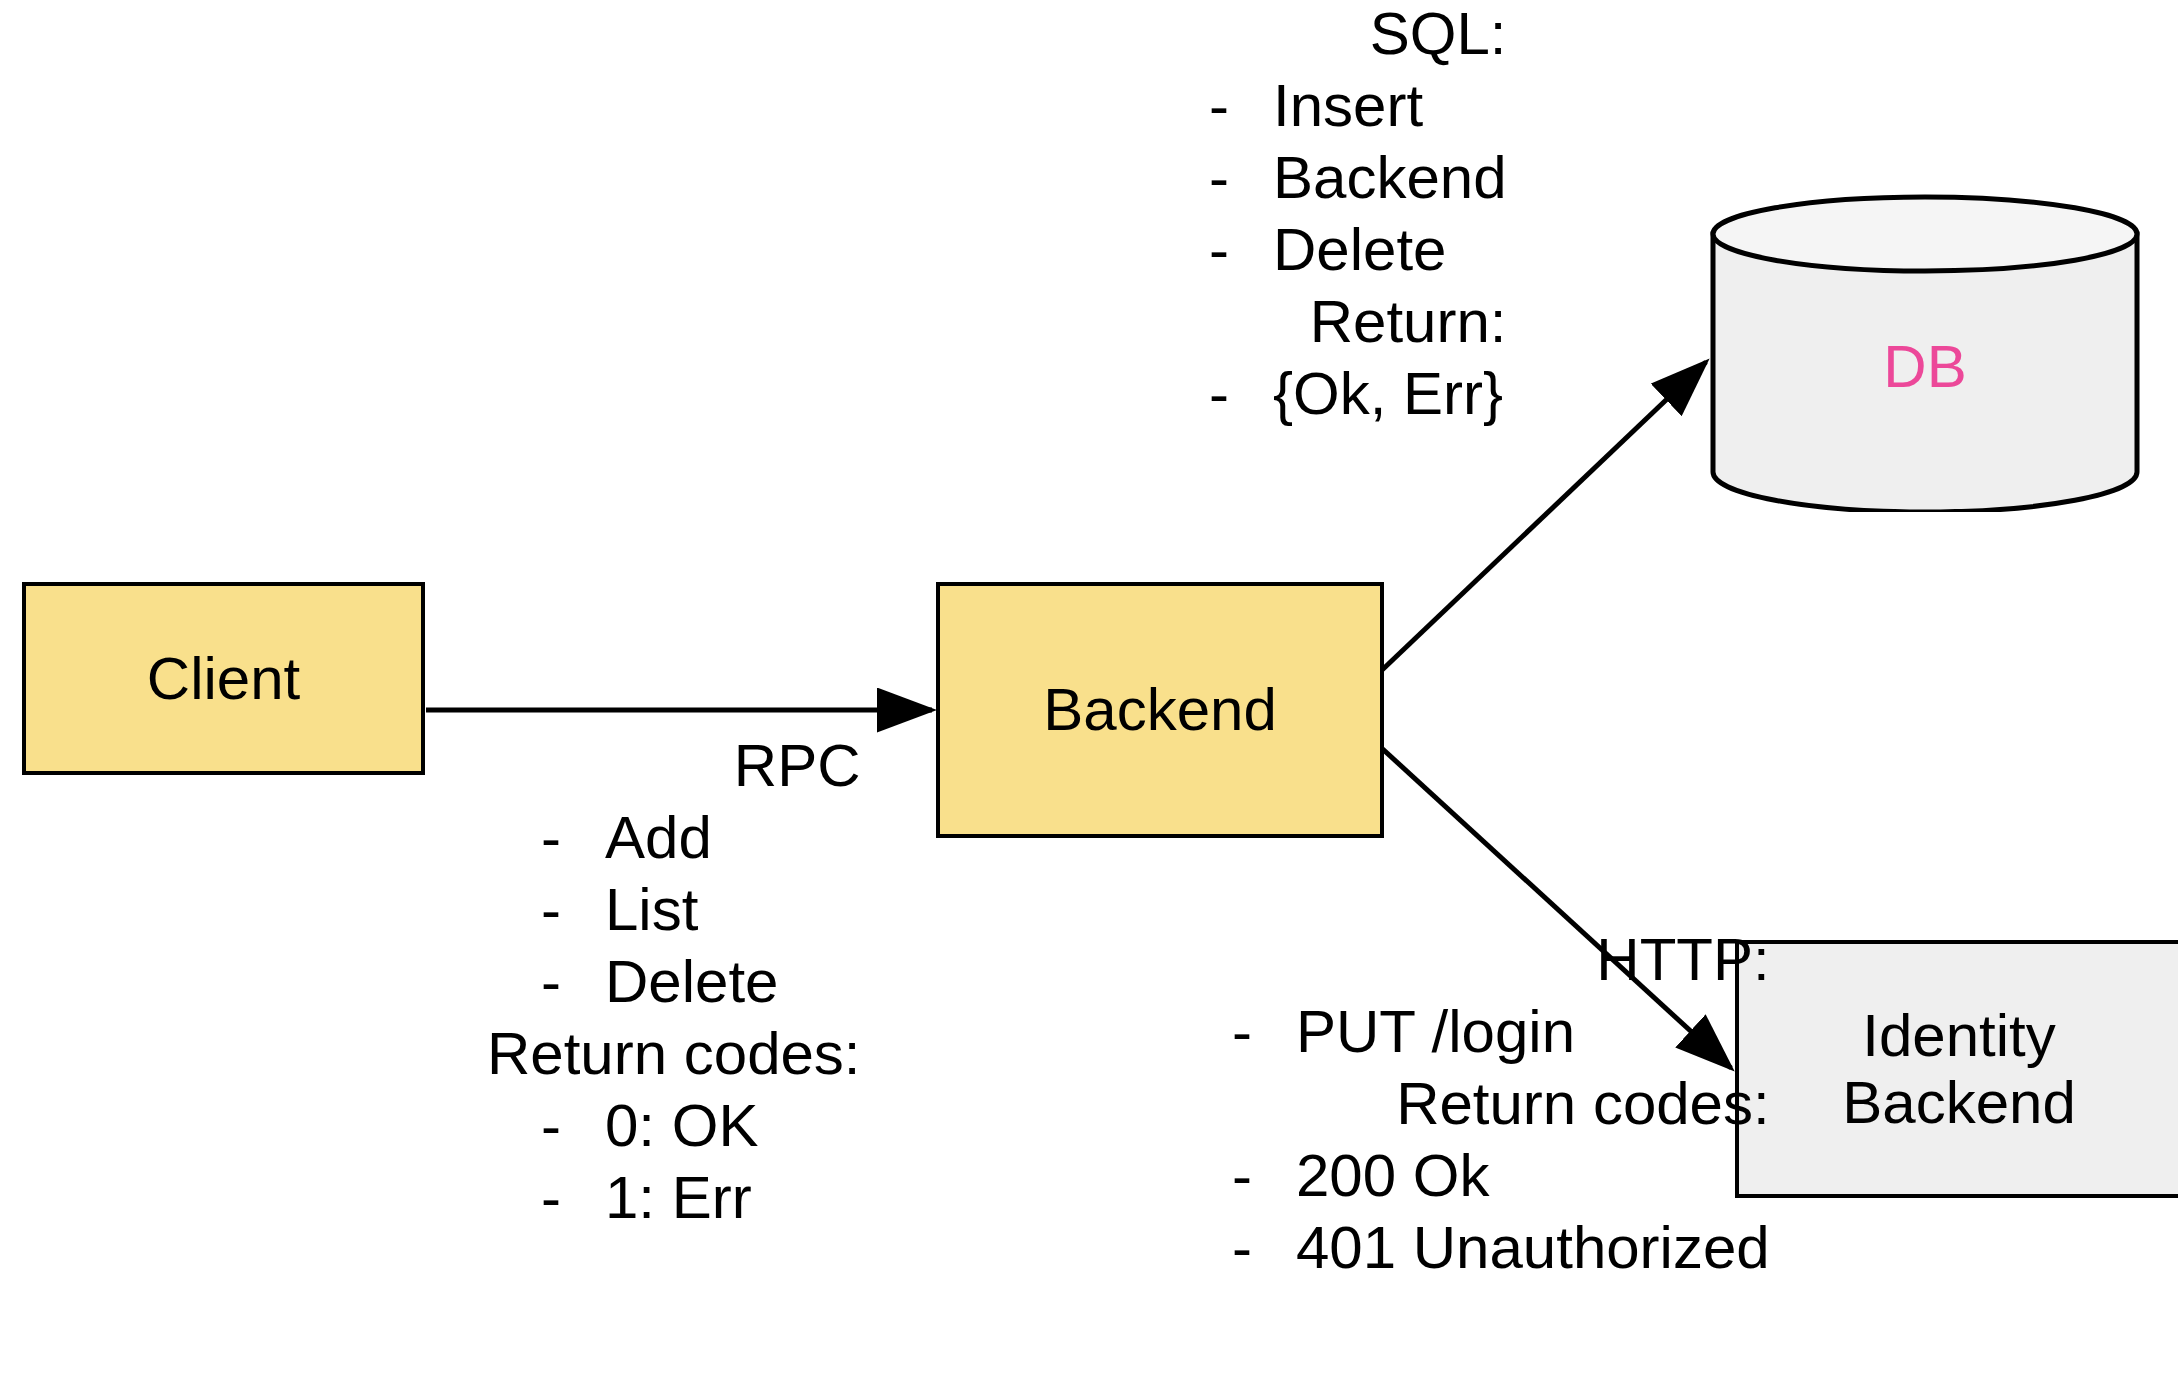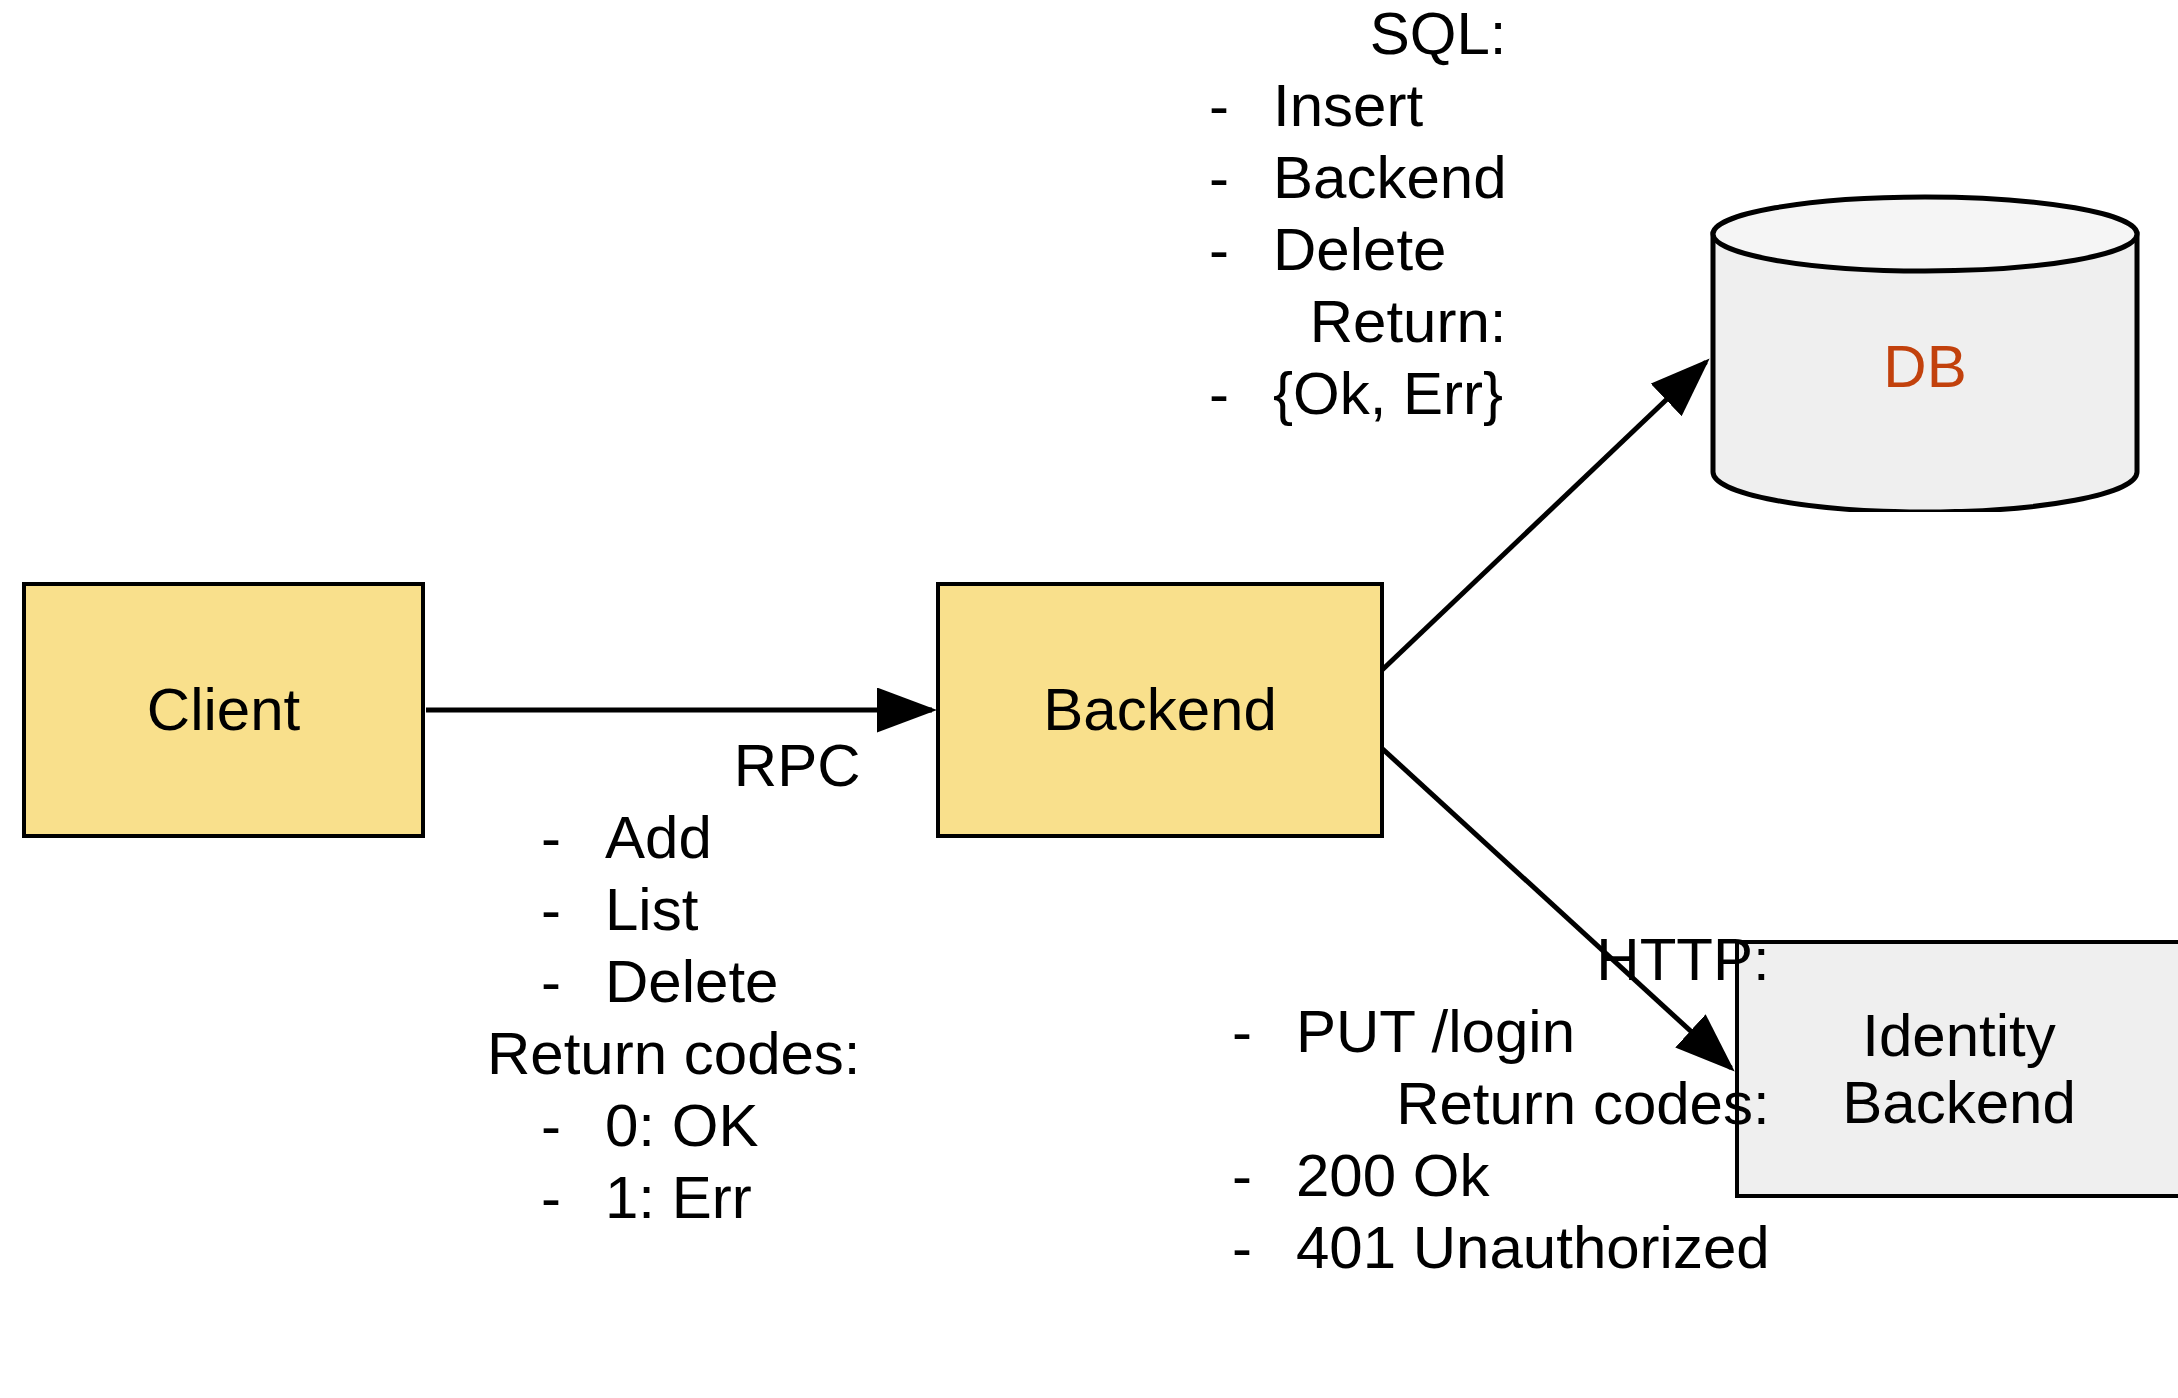--- a/index.html
+++ b/index.html
@@ -32,21 +32,21 @@
     align-items: center;
     justify-content: center;
     text-align: center;
     color: #000000;
     font-size: 60px;
     line-height: 1.12;
     border: 4px solid #000000;
   }
   .node-client {
     left: 22px;  top: 582px;
-    width: 403px; height: 256px;
+    width: 403px; height: 193px;
     background: #F9E08C;
   }
   .node-backend {
     left: 936px; top: 582px;
     width: 448px; height: 256px;
     background: #F9E08C;
   }
   .node-idp {
     left: 1735px; top: 940px;
     width: 448px; height: 258px;
@@ -64,21 +64,21 @@
     width: 430px; height: 318px;
   }
   .node-db .db-label {
     position: absolute;
     left: 0; top: 0;
     width: 430px; height: 318px;
     display: flex;
     align-items: center;
     justify-content: center;
     font-size: 60px;
-    color: #c2410c;
+    color: #ec4899;
     padding-top: 26px;
     box-sizing: border-box;
   }
 
   
   .annot {
     position: absolute;
     color: #000000;
     font-size: 60px;
     line-height: 1.0;

